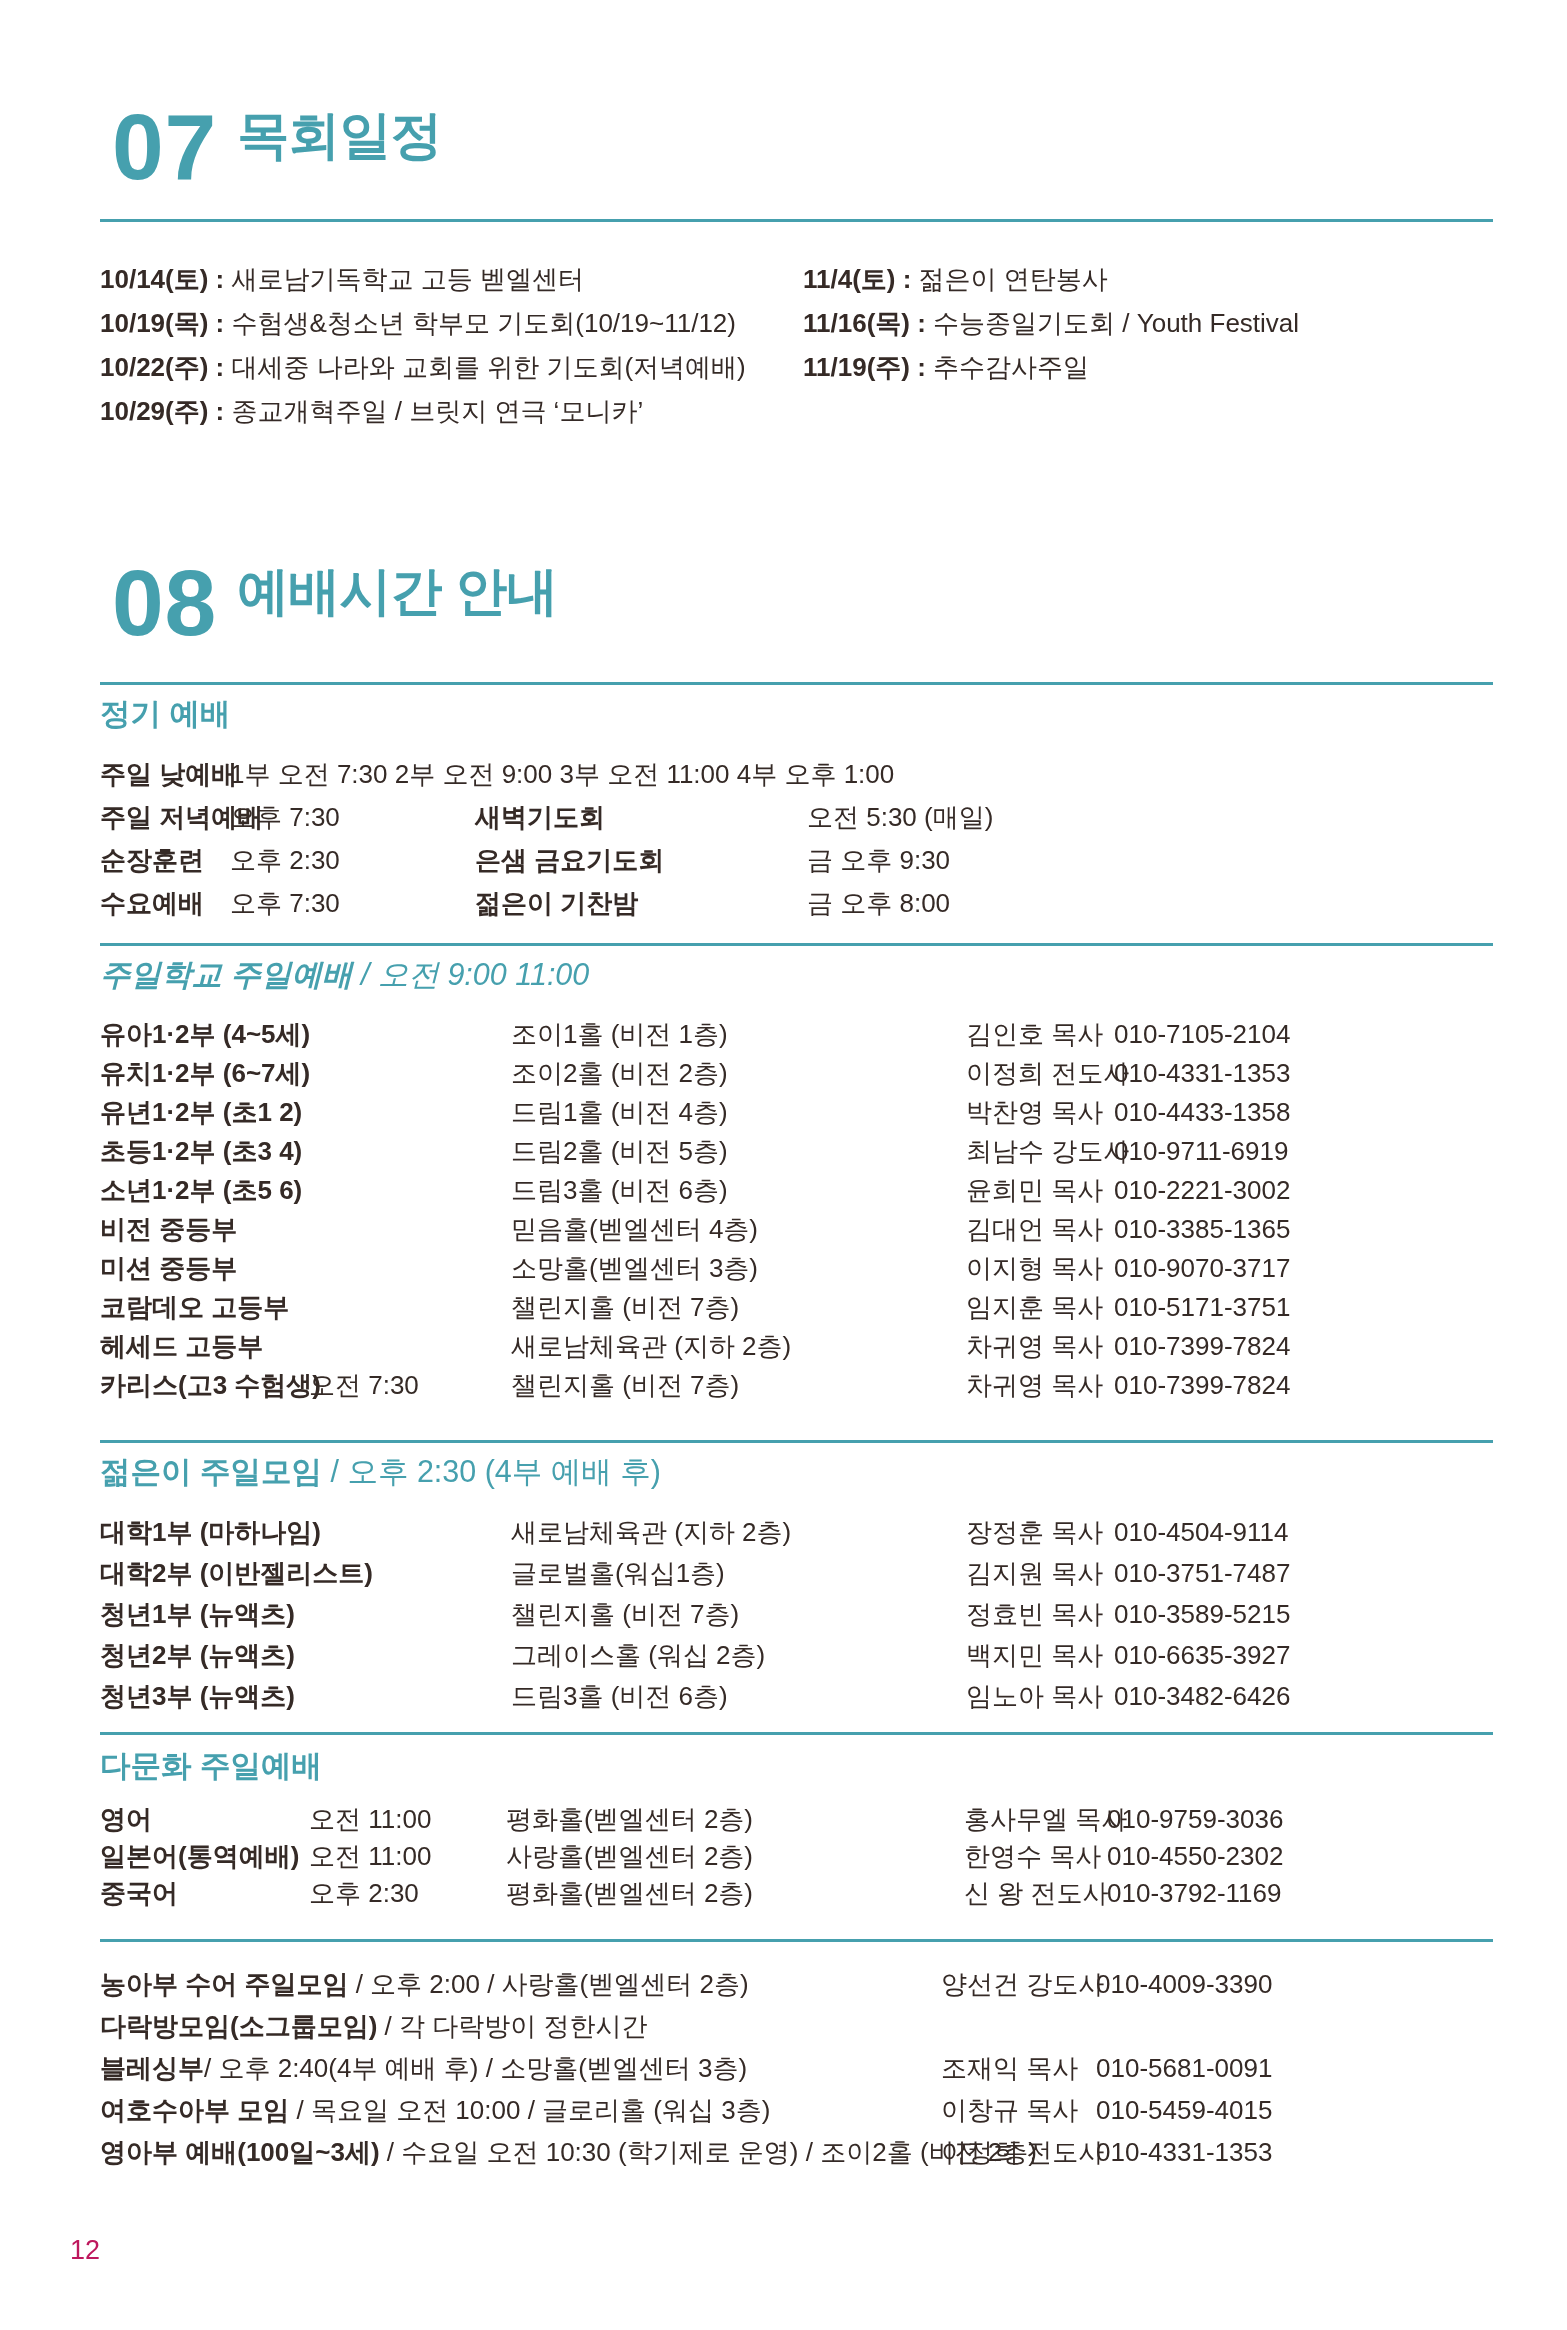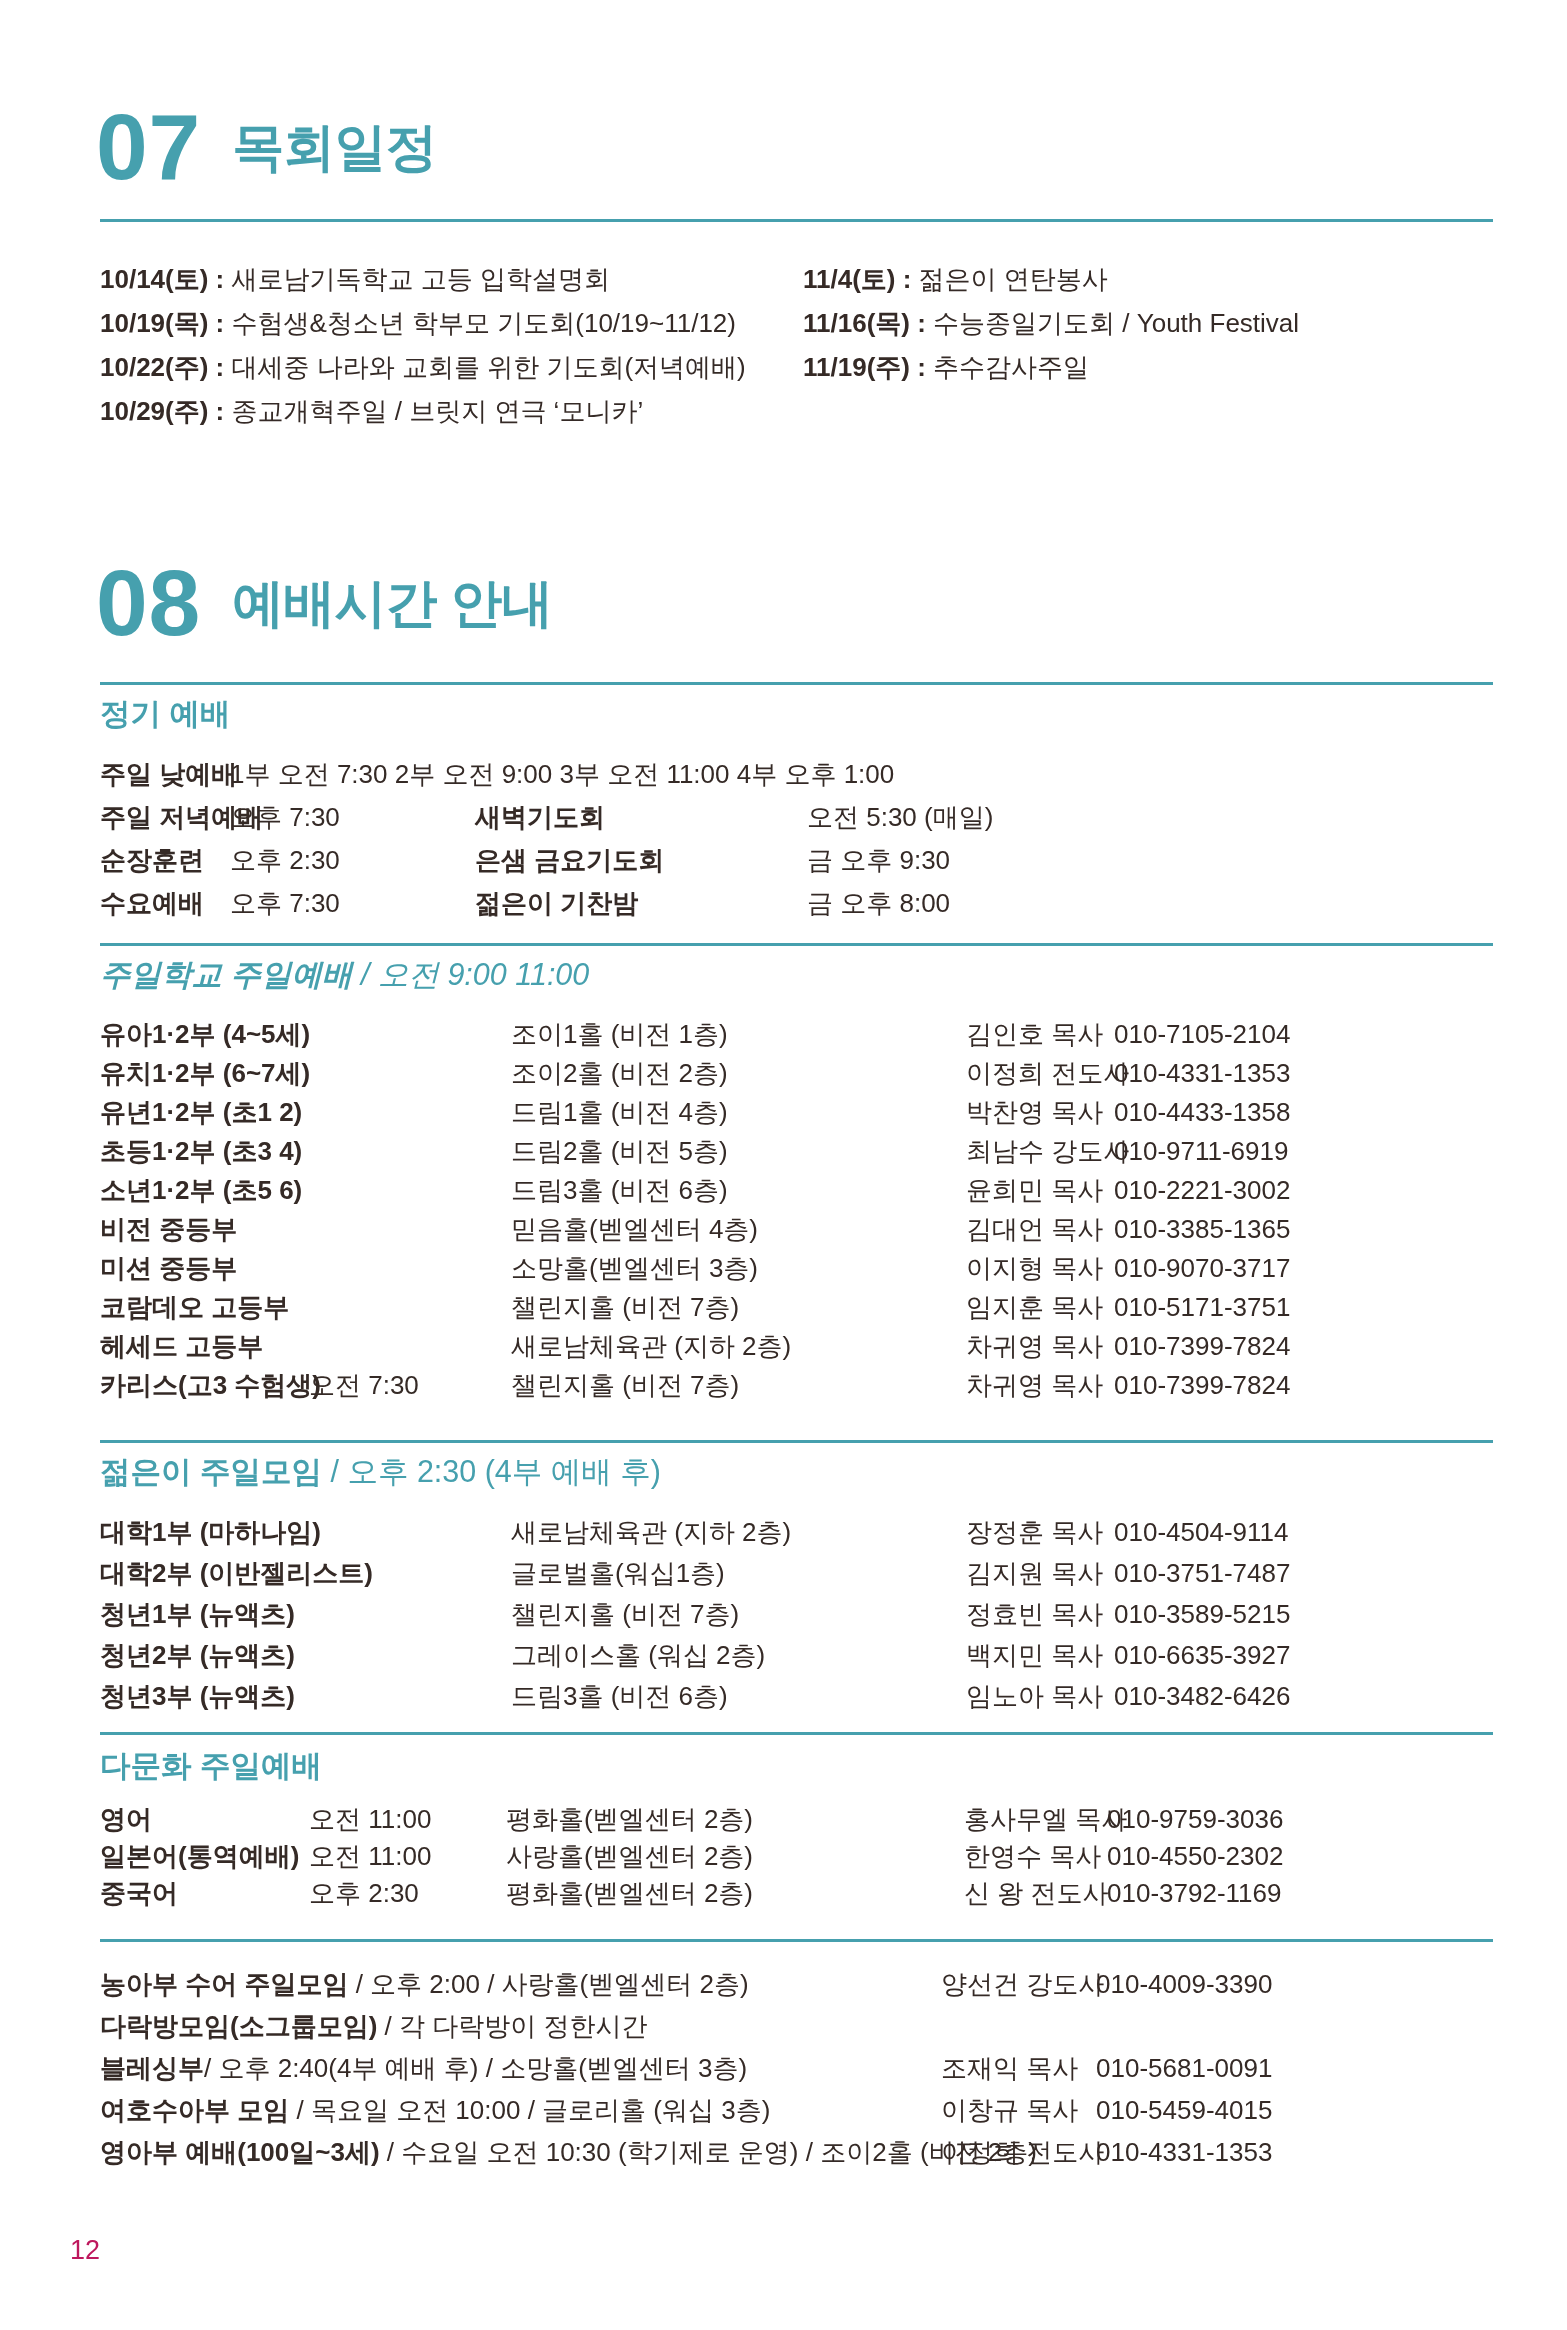--- a/index.html
+++ b/index.html
@@ -1,21 +1,21 @@
 <!DOCTYPE html>
 <html style="--accent: #46a0ae; --ink: #352a26;font-size:14.4px"><head>
 <meta charset="utf-8">
 <style>
   html,body{margin:0;padding:0;background:#ffffff;}
   .page{
     position:relative;width:1568px;height:2330px;background:#fff;
     font-family:"Liberation Sans","DejaVu Sans",sans-serif;
     color:var(--ink,#352a26);overflow:hidden;
   }
-  .sec-header{position:absolute;left:96px;display:flex;align-items:flex-end;gap:31px;color:var(--accent,#46a0ae);}
+  .sec-header{position:absolute;left:112px;display:flex;gap:20px;color:var(--accent,#46a0ae);}
   .sec-num{font-size:93px;font-weight:700;line-height:0.82;letter-spacing:0.9px;}
   .sec-title{font-size:52px;font-weight:700;line-height:1;margin-bottom:12.6px;letter-spacing:-0.9px;}
   .rule{position:absolute;left:100px;width:1393px;height:2.7px;background:var(--accent,#46a0ae);}
   .heading{position:absolute;left:100px;font-size:30.5px;font-weight:700;color:var(--accent,#46a0ae);white-space:nowrap;line-height:1.1;}
   .heading .light{font-weight:400;}
   .list{position:absolute;font-size:26px;}
   .list .row{height:44px;line-height:44px;white-space:nowrap;}
   .bold{font-weight:700;}
   .tbl{position:absolute;left:100px;width:1393px;font-size:26px;}
   .tbl .row{position:relative;}
@@ -44,21 +44,21 @@
 <div class="page">
 
   <div class="sec-header" style="top:109px;">
     <div class="sec-num">07</div>
     <div class="sec-title">목회일정</div>
   </div>
   <div class="rule" style="top:219px;"></div>
 
   <div class="list" style="left:100px;top:257px;">
 
-      <div class="row"><span class="bold">10/14(토) : </span><span>새로남기독학교 고등 입학설명회</span></div>
+      <div class="row"><span class="bold">10/14(토) : </span><span>새로남기독학교 고등 벧엘센터</span></div>
 
       <div class="row"><span class="bold">10/19(목) : </span><span>수험생&amp;청소년 학부모 기도회(10/19~11/12)</span></div>
 
       <div class="row"><span class="bold">10/22(주) : </span><span>대세중 나라와 교회를 위한 기도회(저녁예배)</span></div>
 
       <div class="row"><span class="bold">10/29(주) : </span><span>종교개혁주일 / 브릿지 연극 ‘모니카’</span></div>
     </div>
   <div class="list" style="left:803px;top:257px;">
 
       <div class="row"><span class="bold">11/4(토) : </span><span>젊은이 연탄봉사</span></div>

